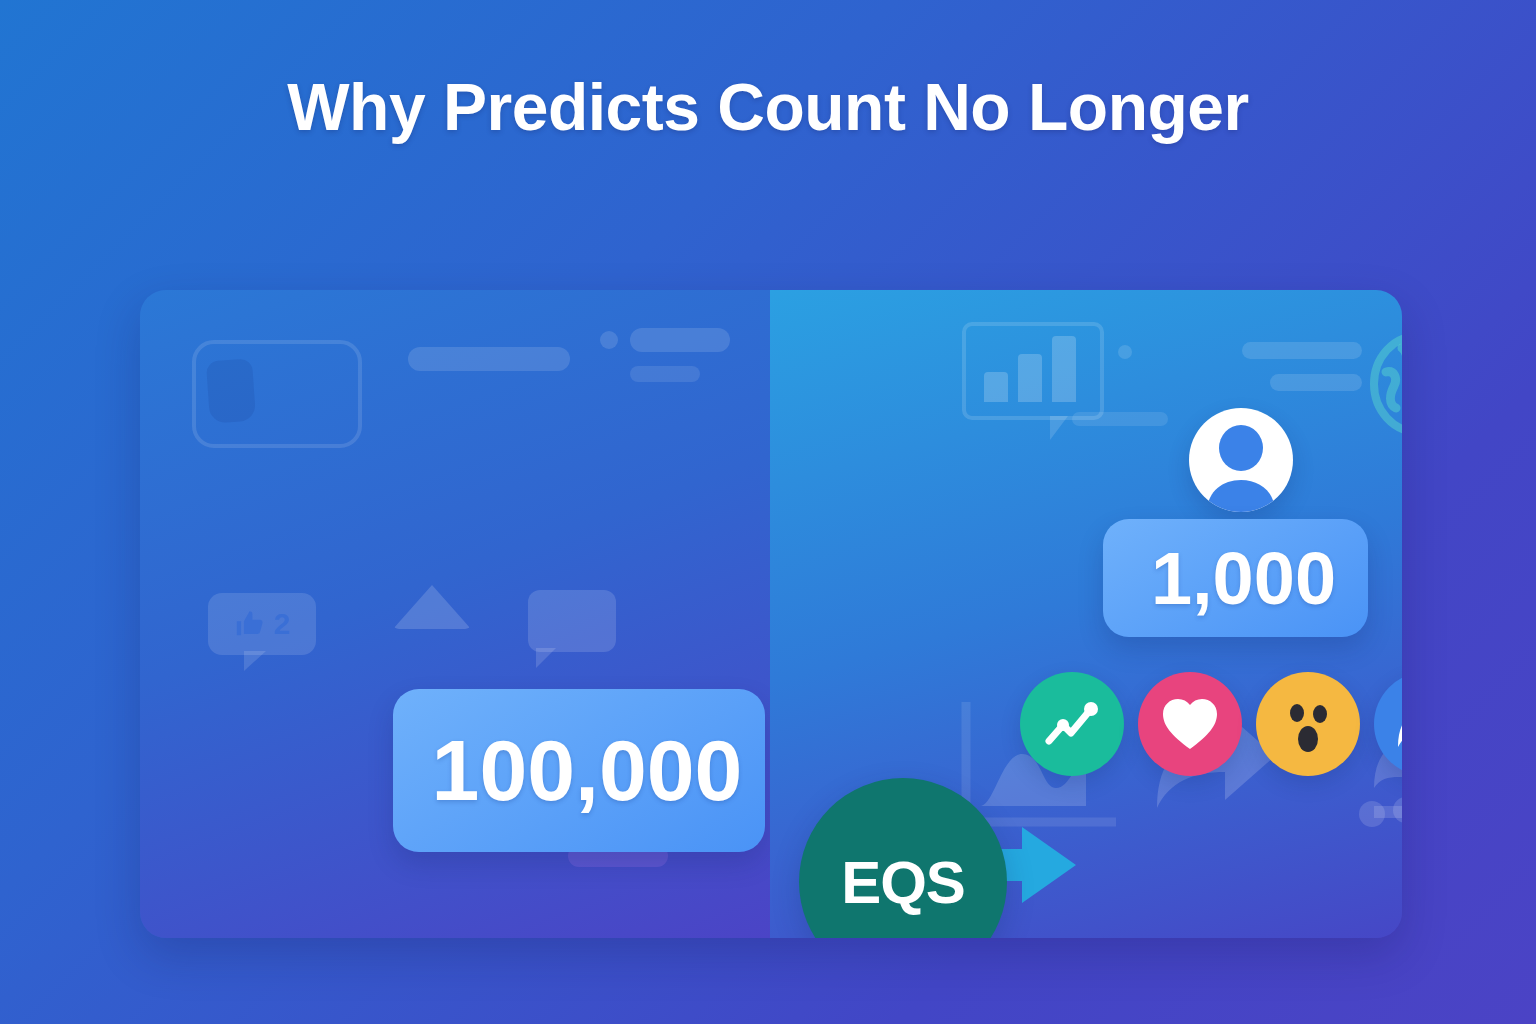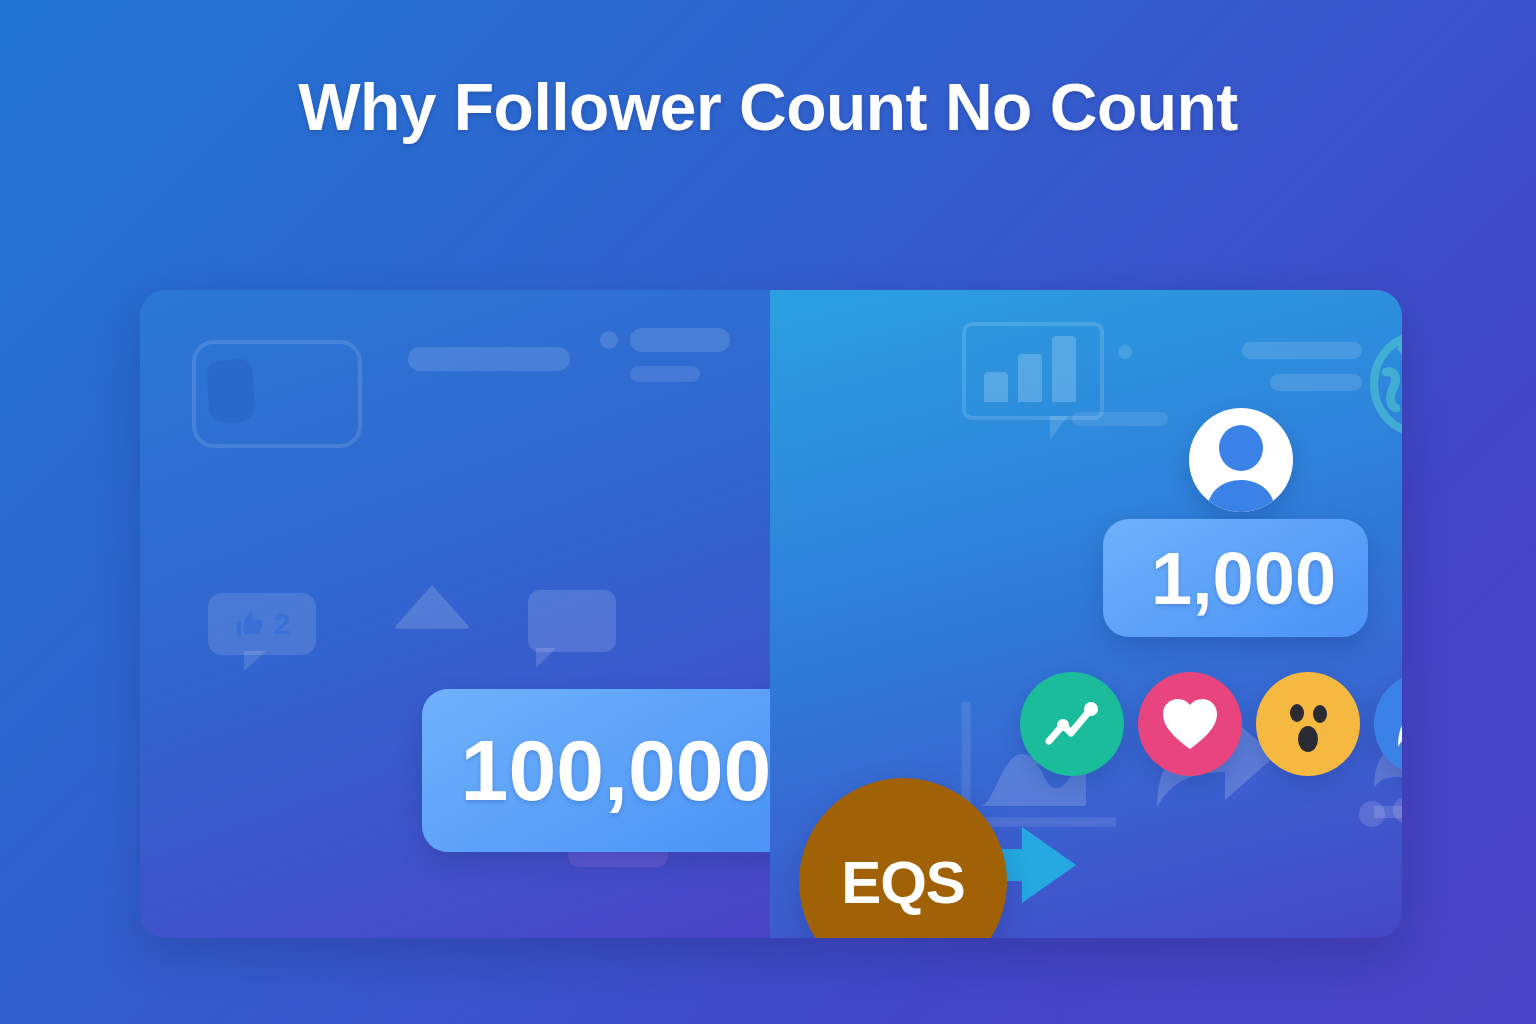--- a/index.html
+++ b/index.html
@@ -83,31 +83,31 @@
   
   .num-badge {
     position:absolute; border-radius:26px;
     background:linear-gradient(150deg,#6fb1fb 0%,#4a93f6 100%);
     display:flex; align-items:center; justify-content:center;
     color:#ffffff; font-weight:bold;
     box-shadow:0 12px 26px rgba(20,35,100,.20);
     text-shadow:0 2px 4px rgba(25,60,140,.25);
     padding-left:16px;
   }
-  #badge-100k { left:253px; top:399px; width:372px; height:163px; font-size:86px;margin-left:29px; }
+  #badge-100k { left:253px; top:399px; width:372px; height:163px; font-size:86px; }
   #badge-1k   { left:963px; top:519px; width:265px; height:118px; font-size:74px; }
 
   
   #eqs-arrow {
     position:absolute; left:820px; top:535px; width:118px; height:80px;
     z-index:3;
   }
   #eqs-circle {
     position:absolute; left:659px; top:488px; width:208px; height:208px;
-    border-radius:50%; background:#a16207; z-index:4;
+    border-radius:50%; background:#0f766e; z-index:4;
     display:flex; align-items:center; justify-content:center;
     box-shadow:0 10px 28px rgba(18,40,100,.22);
   }
   #eqs-label { color:#ffffff; font-size:60px; font-weight:bold; letter-spacing:-1px; }
 
   
   #chart-bubble {
     left:192px; top:32px; width:142px; height:98px;
     border:4px solid rgba(255,255,255,.14); border-radius:10px;
   }
@@ -135,21 +135,21 @@
   
   #ll1 { left:460px; top:41px;  width:18px;  height:18px; border-radius:50%;}
   #ll2 { left:490px; top:38px;  width:100px; height:24px; }
   #ll3 { left:490px; top:76px;  width:70px;  height:16px; }
   #ll4 { left:268px; top:57px;  width:162px; height:24px; }
 </style>
 </head>
 <body>
 
 <div id="title">
-  <span class="l">Why Follower Count No Count</span>
+  <span class="l">Why Predicts Count No Longer</span>
 </div>
 
 <div id="panel">
 
   <div class="half" id="half-left">
 
     <div class="deco" id="screen-outline"></div>
     <div class="deco" id="screen-thumb"></div>
 
     <div class="deco pill" id="ll4"></div>

